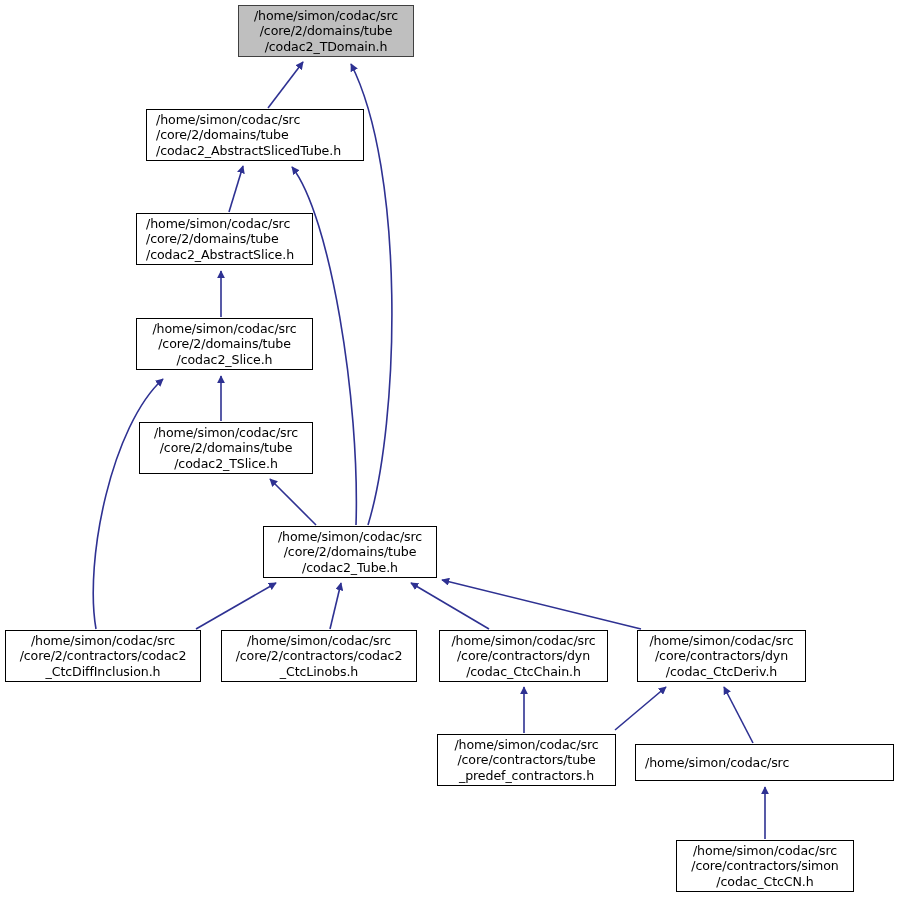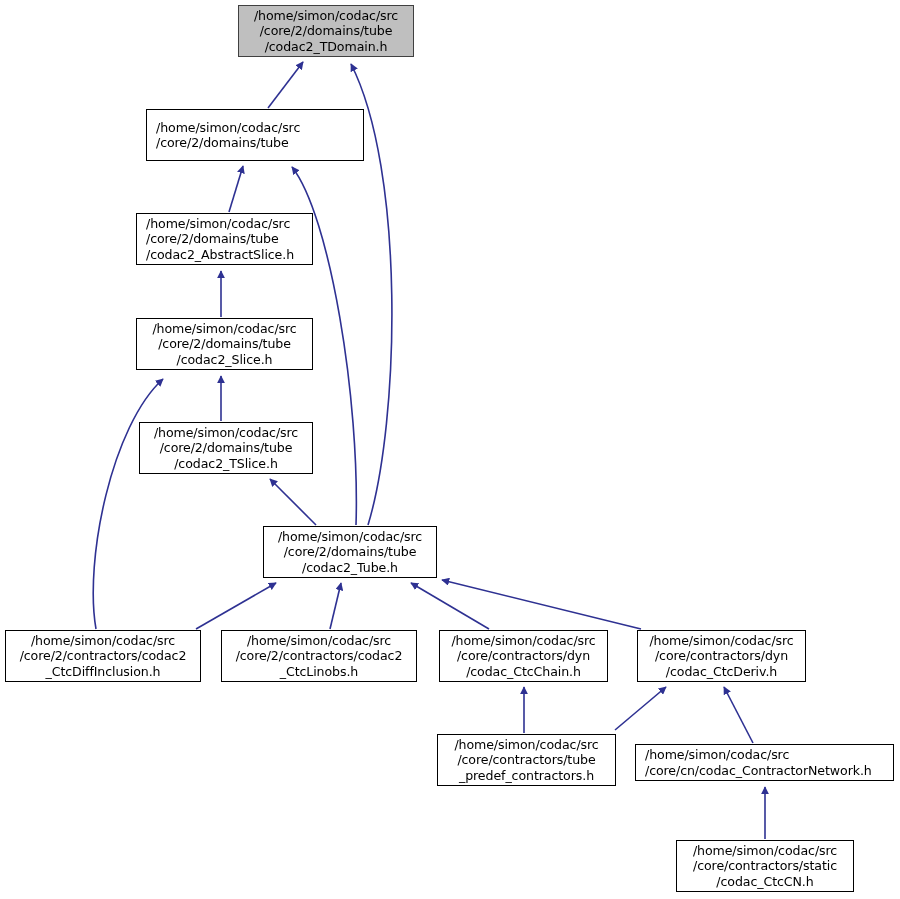--- a/index.html
+++ b/index.html
@@ -82,20 +82,21 @@
 
   <div class="node root center" style="left:238px;top:5px;width:176px;height:52px;">
     <span class="ln">/home/simon/codac/src</span>
     <span class="ln">/core/2/domains/tube</span>
     <span class="ln">/codac2_TDomain.h</span>
   </div>
 
   <div class="node left" style="left:146px;top:109px;width:218px;height:52px;">
     <span class="ln">/home/simon/codac/src</span>
     <span class="ln">/core/2/domains/tube</span>
+    <span class="ln">/codac2_AbstractSlicedTube.h</span>
   </div>
 
   <div class="node left" style="left:136px;top:213px;width:177px;height:52px;">
     <span class="ln">/home/simon/codac/src</span>
     <span class="ln">/core/2/domains/tube</span>
     <span class="ln">/codac2_AbstractSlice.h</span>
   </div>
 
   <div class="node center" style="left:136px;top:318px;width:177px;height:52px;">
     <span class="ln">/home/simon/codac/src</span>
@@ -140,22 +141,21 @@
   </div>
 
   <div class="node center" style="left:437px;top:734px;width:179px;height:52px;">
     <span class="ln">/home/simon/codac/src</span>
     <span class="ln">/core/contractors/tube</span>
     <span class="ln">_predef_contractors.h</span>
   </div>
 
   <div class="node left" style="left:635px;top:744px;width:259px;height:37px;">
     <span class="ln">/home/simon/codac/src</span>
-    <span class="ln">/core/cn/codac_ContractorNetwork.h</span>
   </div>
 
   <div class="node center" style="left:676px;top:840px;width:178px;height:52px;">
     <span class="ln">/home/simon/codac/src</span>
-    <span class="ln">/core/contractors/static</span>
+    <span class="ln">/core/contractors/simon</span>
     <span class="ln">/codac_CtcCN.h</span>
   </div>
 
 </div>
 
 </body></html>

